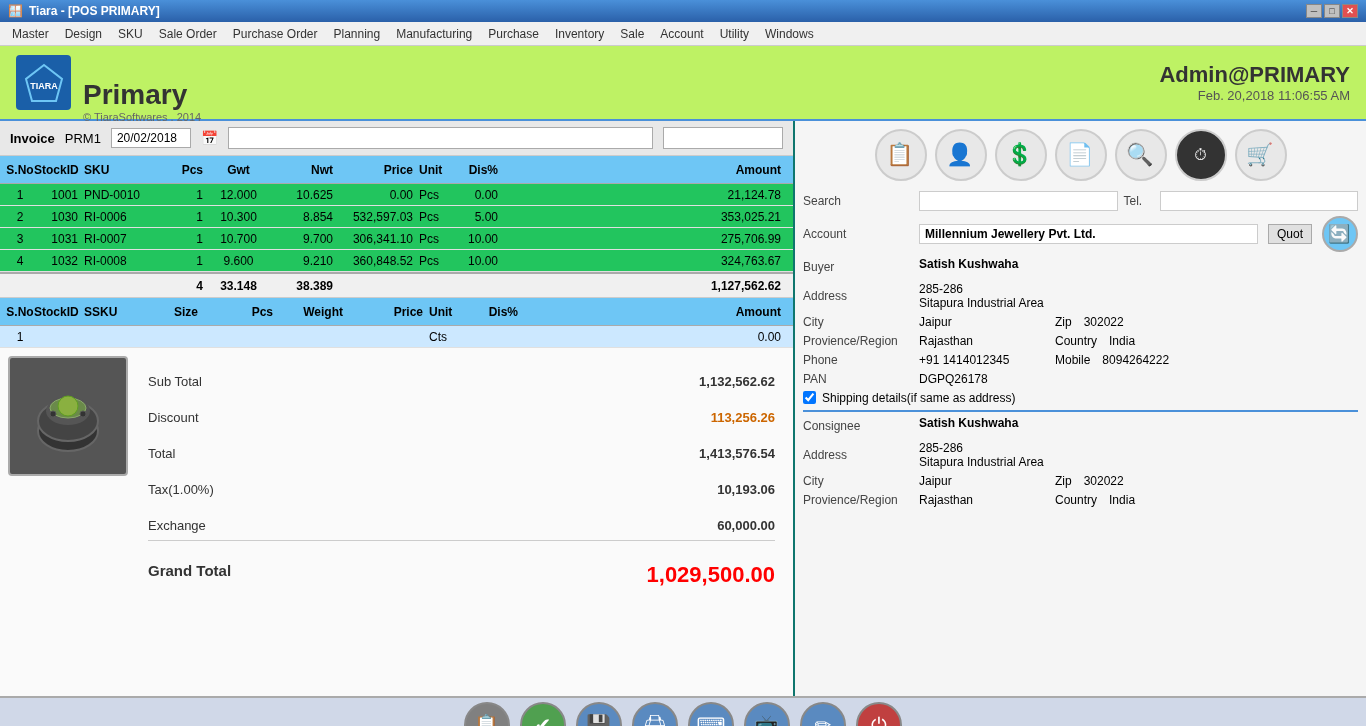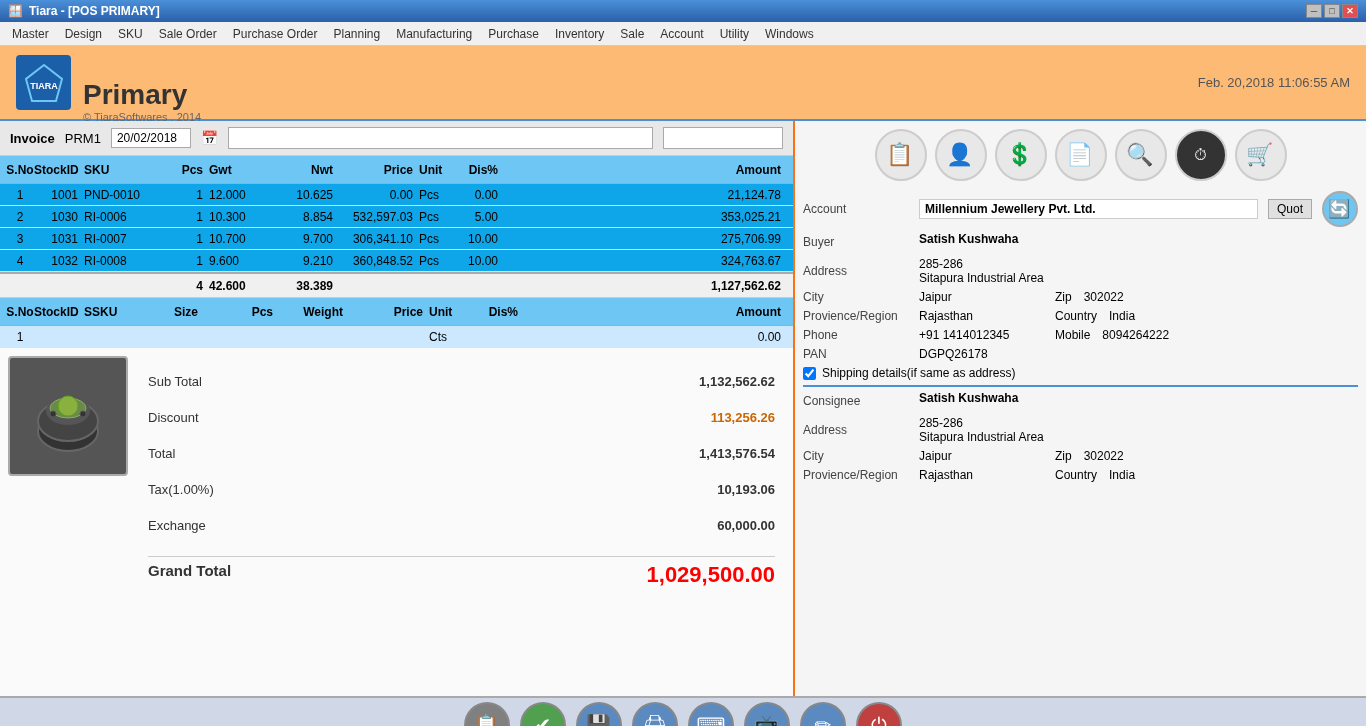--- a/index.html
+++ b/index.html
@@ -10,50 +10,50 @@
     #title-bar-left { display: flex; align-items: center; gap: 6px; }
     #title-bar-controls { display: flex; gap: 2px; }
     .title-btn { width: 16px; height: 14px; border: 1px solid #888; background: #c0c0c0; color: #333; font-size: 9px; display: flex; align-items: center; justify-content: center; cursor: pointer; }
     .title-btn.close { background: #e05050; color: white; }
 
     
     #menu-bar { background: #f0f0f0; border-bottom: 1px solid #ccc; height: 24px; display: flex; align-items: center; padding: 0 4px; }
     .menu-item { padding: 3px 8px; cursor: pointer; font-size: 12px; color: #333; }
 
     
-    #header { background: #fdba74; border-bottom: 2px solid #4a90d9; height: 75px; display: flex; align-items: center; padding: 0 16px; justify-content: space-between; }
+    #header { background: #bef264; border-bottom: 2px solid #4a90d9; height: 75px; display: flex; align-items: center; padding: 0 16px; justify-content: space-between; }
     #logo-area { display: flex; align-items: center; gap: 12px; }
     #logo-box { width: 55px; height: 55px; background: #1a5fa8; border-radius: 4px; display: flex; align-items: center; justify-content: center; }
     #logo-text-area h1 { font-size: 28px; font-weight: bold; color: #333; margin-top: 37px; }
     #logo-text-area p { font-size: 11px; color: #666; }
     #header-right { text-align: right; }
     #header-right .admin { font-size: 22px; font-weight: bold; color: #333; }
     #header-right .datetime { font-size: 13px; color: #555; }
 
     
     #main { display: flex; height: calc(726px - 22px - 24px - 75px - 30px); }
 
     
-    #left-panel { flex: 0 0 795px; background: #0ea5e9; border-right: 2px solid #f97316; display: flex; flex-direction: column; overflow: hidden; }
+    #left-panel { flex: 0 0 795px; background: #22c55e; border-right: 2px solid #0f766e; display: flex; flex-direction: column; overflow: hidden; }
 
     
     #invoice-bar { background: #e8e8e8; border-bottom: 1px solid #ccc; padding: 5px 10px; display: flex; align-items: center; gap: 10px; height: 35px; }
     #invoice-bar label { font-weight: bold; font-size: 13px; }
     #invoice-date { border: 1px solid #aaa; padding: 2px 5px; font-size: 12px; background: white; }
     .cal-btn { background: none; border: none; cursor: pointer; font-size: 14px; color: #555; }
 
     
     .tbl-header { background: #6ec6f5; color: #000; font-weight: bold; display: flex; align-items: center; padding: 4px 6px; border-bottom: 1px solid #aaa; font-size: 12px; height: 28px; }
     .tbl-row { display: flex; align-items: center; padding: 3px 6px; border-bottom: 1px solid #e0e0e0; min-height: 22px; font-size: 12px; }
     .tbl-row.selected { background: #cce8ff; }
     .col-sno { width: 28px; text-align: center; }
     .col-stockid { width: 50px; text-align: right; padding-right: 6px; }
     .col-sku { width: 90px; }
     .col-pcs { width: 35px; text-align: right; padding-right: 6px; }
-    .col-gwt { width: 65px; text-align: left; padding-right: 6px; }
+    .col-gwt { width: 65px; text-align: center; padding-right: 6px; }
     .col-nwt { width: 65px; text-align: right; padding-right: 6px; }
     .col-price { width: 80px; text-align: right; padding-right: 6px; }
     .col-unit { width: 40px; }
     .col-dis { width: 45px; text-align: right; padding-right: 6px; }
     .col-amount { flex: 1; text-align: right; padding-right: 6px; }
 
     
     .col2-sno { width: 28px; text-align: center; }
     .col2-stockid { width: 50px; text-align: right; padding-right: 6px; }
     .col2-ssku { width: 90px; }
@@ -68,37 +68,37 @@
     
     .totals-row { display: flex; align-items: center; padding: 3px 6px; background: #f0f0f0; border-top: 2px solid #aaa; border-bottom: 1px solid #ccc; font-weight: bold; font-size: 12px; height: 26px; }
 
     
     #bottom-area { display: flex; flex: 1; padding: 8px; gap: 10px; background: #fafafa; overflow: hidden; }
     #product-img { width: 120px; height: 120px; background: #555; border: 2px solid #aaa; border-radius: 4px; display: flex; align-items: center; justify-content: center; flex-shrink: 0; }
     #totals-area { flex: 1; padding: 0 10px; }
     .total-line { display: flex; justify-content: space-between; padding: 3px 0; font-size: 13px; margin-top: 15px; }
     .total-line .lbl { color: #333; }
     .total-line .val { font-weight: bold; color: #333; }
-    .grand-total-line { display: flex; justify-content: space-between; padding: 5px 0; margin-top: 20px; border-top: 1px solid #ccc; }
+    .grand-total-line { display: flex; justify-content: space-between; padding: 21px 0; margin-top: 4px; border-top: 1px solid #ccc; }
     .grand-total-line .lbl { font-size: 15px; font-weight: bold; color: #333; }
     .grand-total-line .val { font-size: 22px; font-weight: bold; color: red; }
 
     
     #right-panel { flex: 1; background: #f5f5f5; padding: 8px; overflow-y: auto; }
     #right-panel .icon-row { display: flex; gap: 8px; justify-content: center; margin-bottom: 10px; }
     .rp-icon { width: 52px; height: 52px; border-radius: 50%; border: 2px solid #ccc; display: flex; align-items: center; justify-content: center; font-size: 22px; cursor: pointer; background: #e8e8e8; }
 
     .field-row { display: flex; align-items: center; margin-bottom: 5px; gap: 6px; font-size: 12px; }
     .field-label { width: 110px; color: #444; font-weight: 500; }
     .field-value { flex: 1; border: 1px solid #ccc; background: white; padding: 2px 5px; min-height: 20px; font-size: 12px; }
     .field-value.bold { font-weight: bold; }
     .field-value.noborder { border: none; background: transparent; padding: 0; }
     .quot-btn { border: 1px solid #aaa; background: #e0e0e0; padding: 2px 8px; cursor: pointer; font-size: 12px; }
     .refresh-btn { width: 36px; height: 36px; border-radius: 50%; border: 2px solid #aaa; background: #6ec6f5; display: flex; align-items: center; justify-content: center; cursor: pointer; font-size: 18px; color: #333; margin-left: 4px; }
-    .checkbox-row { display: flex; align-items: center; gap: 6px; margin: 5px 0; font-size: 12px; }
+    .checkbox-row { display: flex; align-items: flex-start; gap: 6px; margin: 5px 0; font-size: 12px; }
 
     
     #bottom-toolbar { background: #d0d8e8; border-top: 2px solid #aaa; height: 56px; display: flex; align-items: center; justify-content: center; gap: 10px; }
     .tb-btn { width: 46px; height: 46px; border-radius: 50%; border: 2px solid #888; display: flex; align-items: center; justify-content: center; font-size: 20px; cursor: pointer; background: #5a8ac0; color: white; }
     .tb-btn.green { background: #50a050; }
     .tb-btn.gray { background: #808080; }
     .tb-btn.red { background: #c04040; }
 
     
     .section-divider { height: 2px; background: #4a90d9; margin: 4px 0; }
@@ -141,20 +141,21 @@
         <polygon points="22,4 40,18 34,40 10,40 4,18" fill="none" stroke="#6ec6f5" stroke-width="2"></polygon>
         <text x="22" y="28" text-anchor="middle" fill="white" font-size="9" font-weight="bold">TIARA</text>
       </svg>
     </div>
     <div id="logo-text-area">
       <h1>Primary</h1>
       <p>© TiaraSoftwares , 2014</p>
     </div>
   </div>
   <div id="header-right">
+    <div class="admin">Admin@PRIMARY</div>
     <div class="datetime">Feb. 20,2018 11:06:55 AM</div>
   </div>
 </div>
 
 <div id="main">
 
   <div id="left-panel">
 
     <div id="invoice-bar">
       <label>Invoice</label>
@@ -227,21 +228,21 @@
         <span class="col-dis">10.00</span>
         <span class="col-amount">324,763.67</span>
       </div>
     </div>
 
     <div class="totals-row">
       <span class="col-sno"></span>
       <span class="col-stockid"></span>
       <span class="col-sku"></span>
       <span class="col-pcs">4</span>
-      <span class="col-gwt">42.600</span>
+      <span class="col-gwt">33.148</span>
       <span class="col-nwt">38.389</span>
       <span class="col-price"></span>
       <span class="col-unit"></span>
       <span class="col-dis"></span>
       <span class="col-amount">1,127,562.62</span>
     </div>
 
     <div class="tbl-header">
       <span class="col2-sno">S.No</span>
       <span class="col2-stockid">StockID</span>
@@ -315,20 +316,26 @@
     <div class="icon-row">
       <div class="rp-icon" style="background:#e8e8e8;">📋</div>
       <div class="rp-icon" style="background:#e8e8e8;">👤</div>
       <div class="rp-icon" style="background:#e8e8e8;">💲</div>
       <div class="rp-icon" style="background:#e8e8e8;">📄</div>
       <div class="rp-icon" style="background:#e8e8e8;">🔍</div>
       <div class="rp-icon" style="background:#333; color:white; font-size:16px;">⏱</div>
       <div class="rp-icon" style="background:#e8e8e8;">🛒</div>
     </div>
 
+    <div class="field-row">
+      <span class="field-label">Search</span>
+      <input type="text" class="field-value" style="flex: 1 1 0%;">
+      <span class="field-label" style="width:30px;">Tel.</span>
+      <input type="text" class="field-value" style="flex: 1 1 0%;">
+    </div>
 
     <div class="field-row">
       <span class="field-label">Account</span>
       <input type="text" class="field-value bold" style="flex: 1 1 0%;" value="Millennium Jewellery Pvt. Ltd.">
       <div style="display:flex; align-items: center; gap:6px; margin-left:4px;">
         <button class="quot-btn">Quot</button>
         <div class="refresh-btn">🔄</div>
       </div>
     </div>
 

